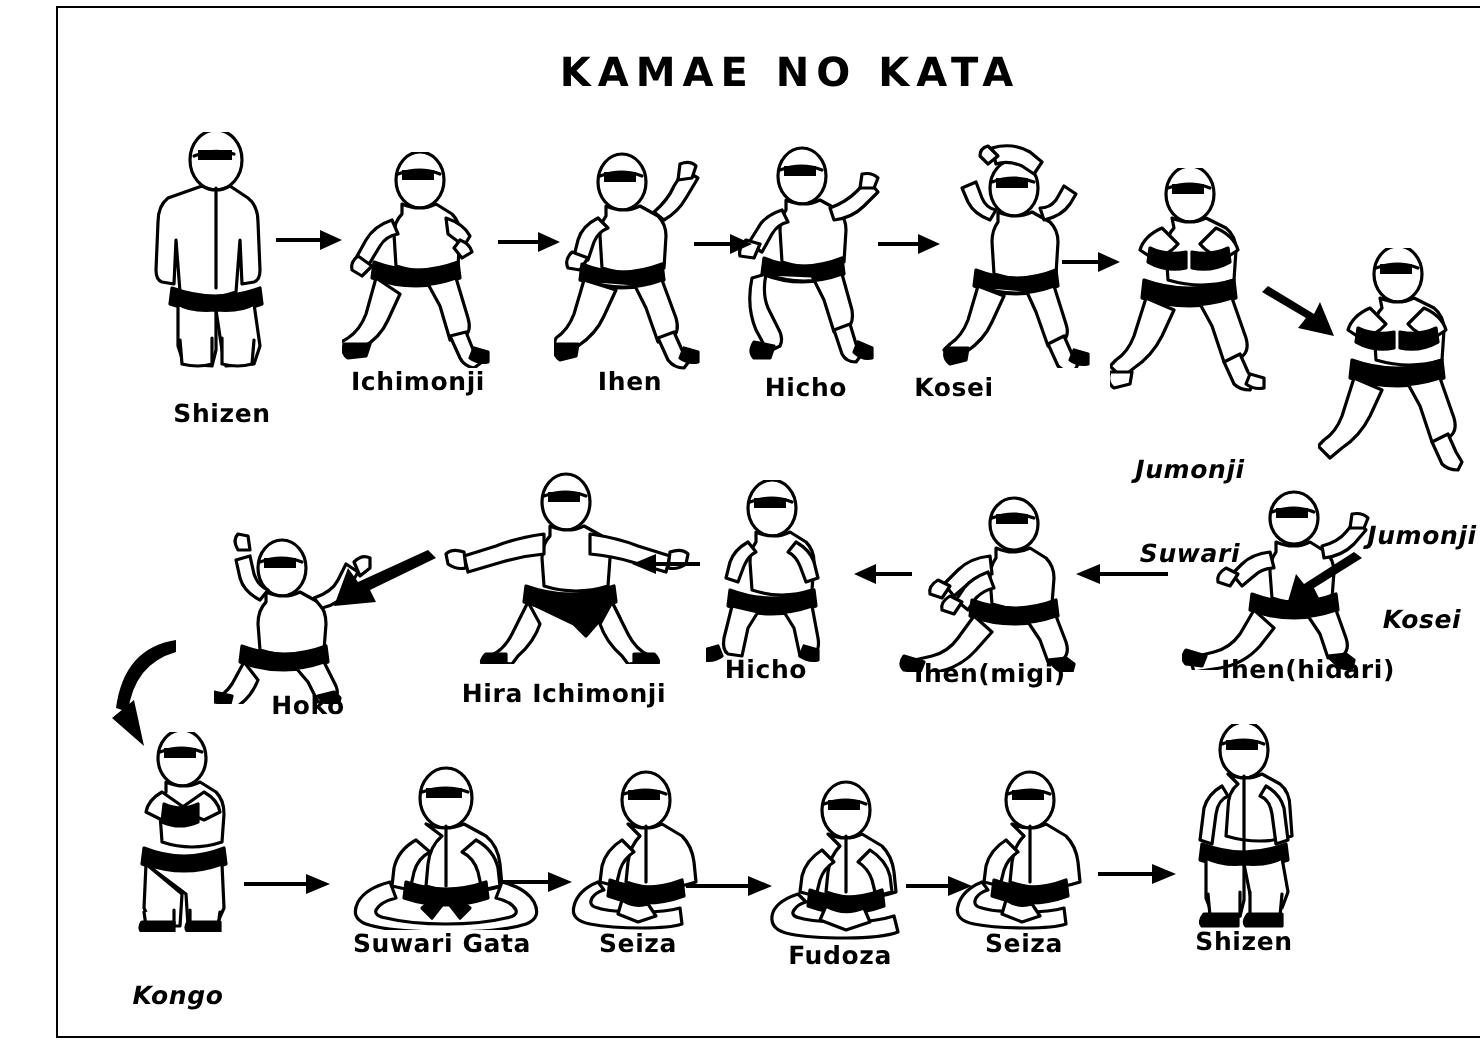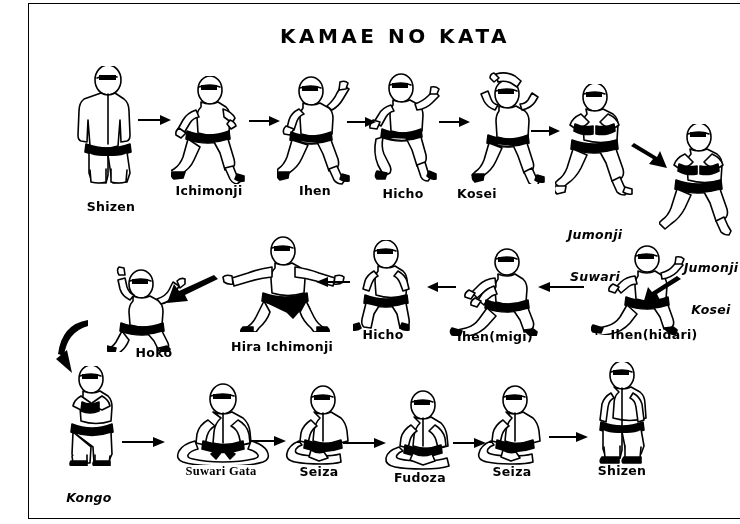--- a/index.html
+++ b/index.html
@@ -504,18 +504,18 @@
   <div class="label" style="left:629px;top:328px;text-align:right;">Ihen(hidari)</div>
   <div class="label" style="left:470px;top:330px;">Ihen(migi)</div>
   <div class="label" style="left:358px;top:328px;">Hicho</div>
   <div class="label" style="left:257px;top:340px;">Hira Ichimonji</div>
   <div class="label" style="left:129px;top:346px;">Hoko</div>
 
   <div class="label l2" style="left:64px;top:463px;">
     <div>Kongo</div>
     
   </div>
-  <div class="label" style="left:196px;top:465px;font-family:Liberation Serif, serif;">Suwari Gata</div>
+  <div class="label" style="left:196px;top:465px;">Suwari Gata</div>
   <div class="label" style="left:294px;top:465px;">Seiza</div>
   <div class="label" style="left:395px;top:471px;">Fudoza</div>
   <div class="label" style="left:487px;top:465px;">Seiza</div>
   <div class="label" style="left:597px;top:464px;">Shizen</div>
 </div>
 
 </body></html>

